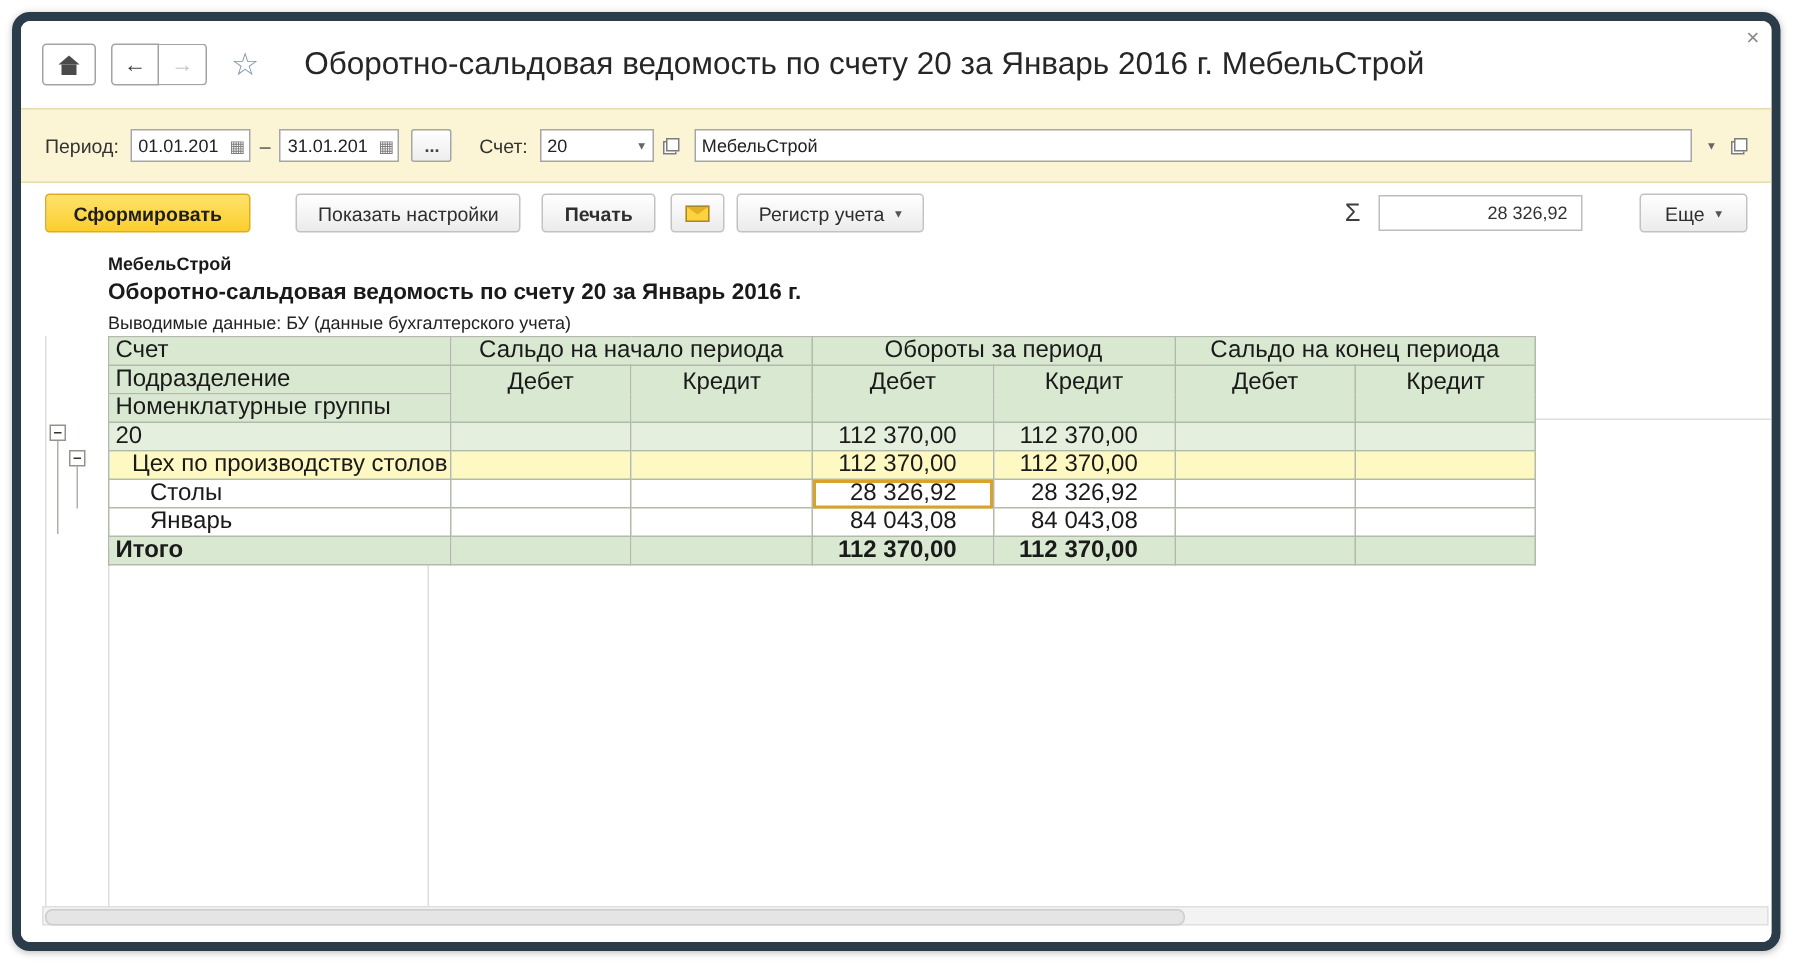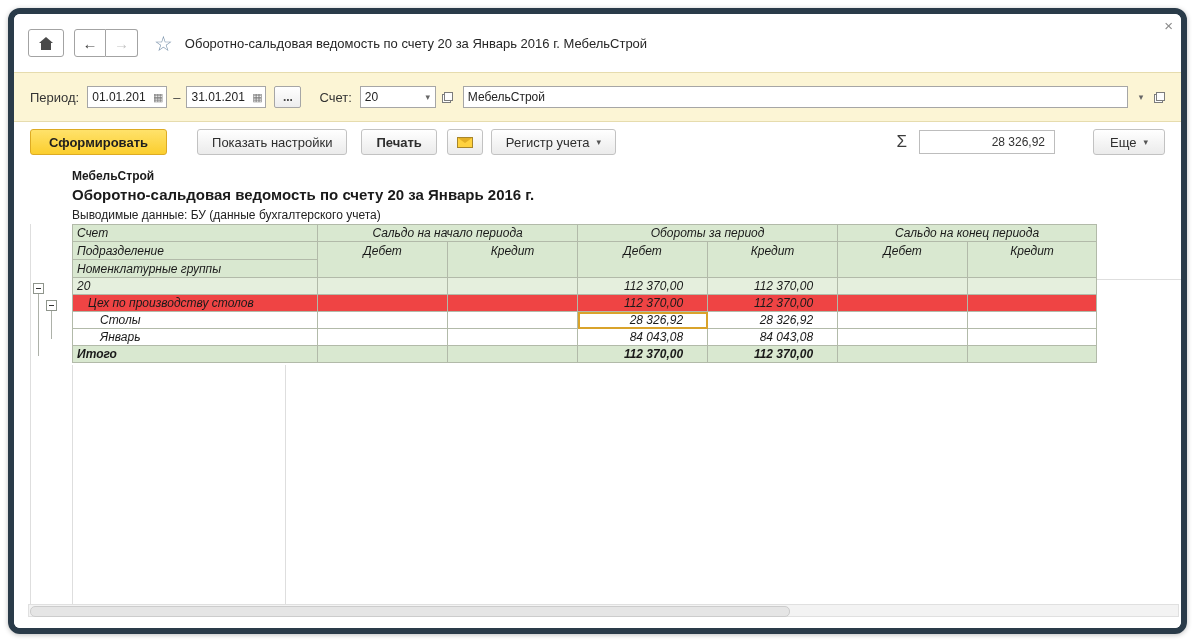--- a/index.html
+++ b/index.html
@@ -8,21 +8,21 @@
   
   .titlebar{position:relative;height:58px;display:flex;align-items:center;padding:0 14px;background:#fff;box-sizing:border-box;}
   .tb-btn{height:28px;display:flex;align-items:center;justify-content:center;background:#fff;border:1px solid #a3a3a3;border-radius:3px;cursor:pointer;box-sizing:border-box;}
   .btn-home{width:36px;}
   .nav-pair{display:flex;margin-left:10px;}
   .btn-back{width:32px;border-radius:3px 0 0 3px;}
   .btn-fwd{width:32px;border-left:none;border-radius:0 3px 3px 0;}
   .arrow{font-size:15px;font-weight:bold;color:#3f3f3f;}
   .arrow.dis{color:#c4c4c4;font-weight:normal;}
   .star{margin-left:16px;font-size:21px;color:#7d95ad;cursor:pointer;line-height:1;}
-  .wtitle{margin-left:12px;font-size:13px;color:#262626;white-space:nowrap;}
+  .wtitle{margin-left:30px;font-size:21px;color:#262626;white-space:nowrap;}
   .close{position:absolute;top:4px;right:8px;font-size:15px;color:#8a8a8a;cursor:pointer;line-height:1;}
   .ico-home{position:relative;width:14px;height:13px;display:inline-block;}
   .ico-home::before{content:"";position:absolute;left:0;top:0;border-left:7px solid transparent;border-right:7px solid transparent;border-bottom:6px solid #4a4a4a;}
   .ico-home::after{content:"";position:absolute;left:2px;top:6px;width:10px;height:7px;background:#4a4a4a;}
 
   
   .filterbar{height:50px;background:#fcf5d5;border-top:1px solid #e6dcae;border-bottom:1px solid #e6dcae;display:flex;align-items:center;padding:0 16px;font-size:13px;color:#333;box-sizing:border-box;}
   .flabel{margin-right:8px;white-space:nowrap;}
   .flabel.acct{margin-left:18px;}
   .fld{display:flex;align-items:center;background:#fff;border:1px solid #a6a6a6;height:22px;box-sizing:border-box;}
@@ -50,31 +50,31 @@
   .caret{font-size:9px;color:#555;margin-left:7px;}
   .sigma{font-size:17px;color:#3d3d3d;margin-left:auto;margin-right:12px;}
   .sum-field{width:136px;height:24px;border:1px solid #bdbdbd;background:#fff;font-size:12px;color:#333;display:flex;align-items:center;justify-content:flex-end;padding:0 9px;box-sizing:border-box;}
   .btn.more{margin-left:38px;padding:0 16px;}
 
   
   .report{position:relative;height:478px;background:#fff;font-size:12px;color:#1a1a1a;overflow:hidden;}
   .rep-org{position:absolute;left:58px;top:7px;font-weight:bold;font-size:12px;}
   .rep-title{position:absolute;left:58px;top:24px;font-weight:bold;font-size:15px;}
   .rep-note{position:absolute;left:58px;top:46px;font-size:12px;color:#222;}
-  table.rep{position:absolute;left:58px;top:62px;width:1025px;border-collapse:collapse;table-layout:fixed;font-size:12px;font-style:italic;}
+  table.rep{position:absolute;left:58px;top:62px;width:952px;border-collapse:collapse;table-layout:fixed;font-size:16px;}
   .rep th,.rep td{border:1px solid #b2baa9;padding:0 4px;white-space:nowrap;overflow:hidden;box-sizing:border-box;}
   .rep th{background:#d9e8d0;font-weight:normal;text-align:center;color:#1a1a1a;}
   .rep th.lab{text-align:left;}
   .rep th.dk{vertical-align:top;padding-top:2px;}
   .rep tr.h1{height:17px;} .rep tr.h2{height:18px;} .rep tr.h3{height:18px;}
   .rep tbody tr{height:17px;}
   .rep td.lab{text-align:left;}
   .rep td.num{text-align:right;padding-right:24px;}
   tr.g1 td{background:#e5efdd;}
-  tr.g2 td{background:#ef4444;}
+  tr.g2 td{background:#fef9c3;}
   tr.tot td{background:#d9e8d0;font-weight:bold;}
   td.ind1{padding-left:15px;}
   td.ind2{padding-left:27px;}
   td.sel{outline:2px solid #d9a32b;outline-offset:-2px;}
 
   .tree-box{position:absolute;width:9px;height:9px;border:1px solid #8f958c;background:#fff;box-sizing:content-box;cursor:pointer;}
   .tree-box::after{content:"";position:absolute;left:2px;top:4px;width:5px;height:1px;background:#333;}
   .tree-vline{position:absolute;width:1px;background:#adb1a9;}
 
   .ext-v{position:absolute;width:1px;background:#dedede;}

